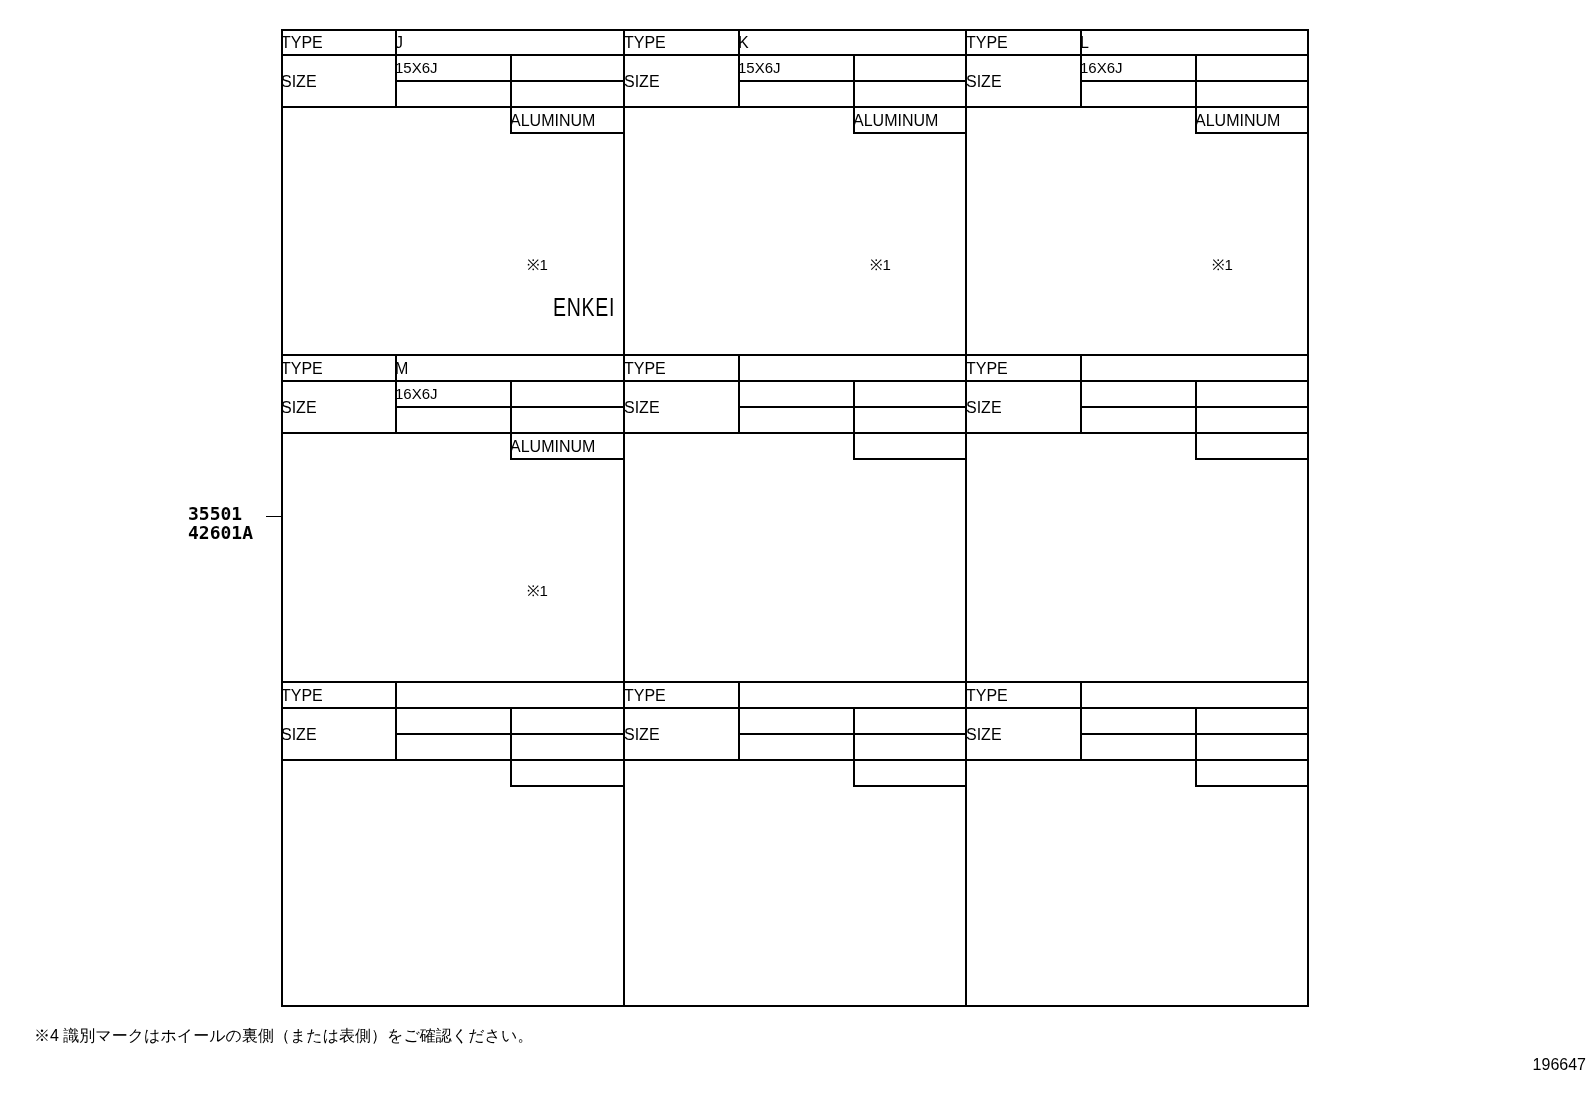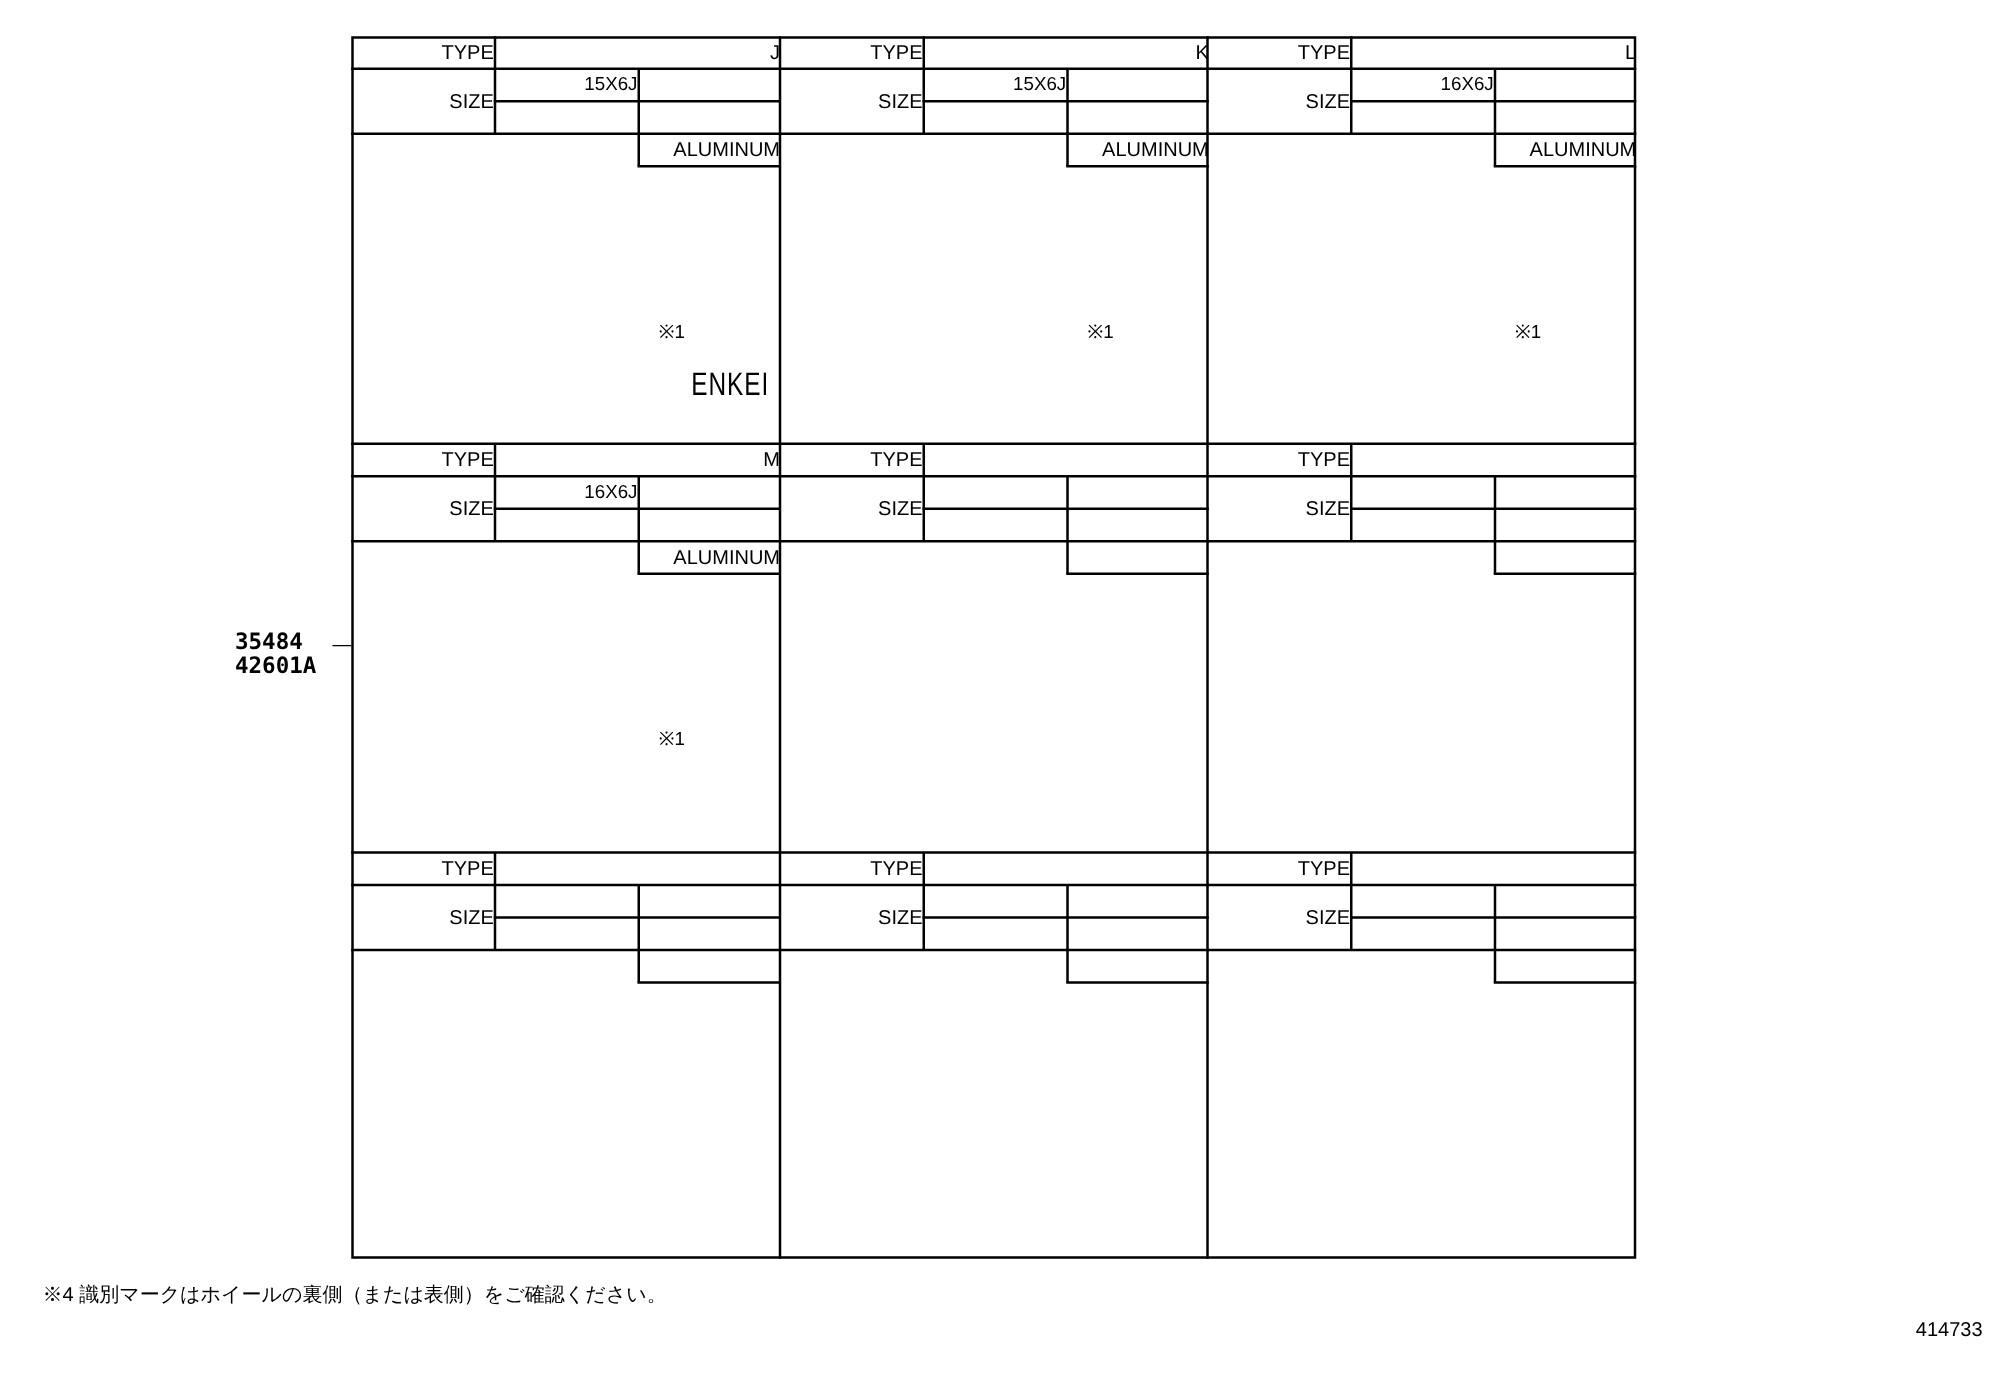--- a/index.html
+++ b/index.html
@@ -1,34 +1,34 @@
 <!DOCTYPE html>
 <html><head>
 <meta charset="utf-8">
 <style>
   html,body{margin:0;padding:0;background:#fff;}
   body{width:1592px;height:1099px;position:relative;overflow:hidden;font-family:"Liberation Sans",sans-serif;color:#000;}
   .grid{position:absolute;left:281px;top:29px;width:1028px;height:978px;border:2px solid #000;box-sizing:border-box;}
   .cell{position:absolute;box-sizing:border-box;}
   .hline{position:absolute;height:2px;background:#000;}
   .vline{position:absolute;width:2px;background:#000;}
-  .lbl{position:absolute;font-size:16px;text-align:right;line-height:1;}
+  .lbl{position:absolute;font-size:16px;text-align:left;line-height:1;}
   .partno{position:absolute;font-family:"DejaVu Sans Mono",monospace;font-weight:bold;font-size:18px;line-height:19px;}
   .note{position:absolute;left:34px;top:1026px;font-size:16px;}
   .imgid{position:absolute;right:6px;top:1056px;font-size:16px;}
   .mark{position:absolute;font-size:15px;}
   svg{position:absolute;overflow:visible;}
 </style>
 </head>
 <body>
 
 <div class="grid"></div>
 
 <div class="partno" style="left:188px;top:504px;">
-  <div>35484</div>
+  <div>35501</div>
   <div>42601A</div>
 </div>
 <div class="hline" style="left:266px;top:516px;width:15px;height:1px;"></div>
 
 <div id="cells">
     <div class="cell" style="left:281px;top:29px;width:343px;height:326px;"></div>
     <div class="hline" style="left:281px;top:54px;width:343px;"></div>
     <div class="hline" style="left:395px;top:80px;width:229px;"></div>
     <div class="hline" style="left:281px;top:106px;width:343px;"></div>
     <div class="hline" style="left:510px;top:132px;width:114px;"></div>
@@ -259,13 +259,13 @@
     <div class="lbl" style="left:966px;top:727px;width:114px;">SIZE</div>
     <div class="lbl" style="left:1080px;top:713px;width:115px;font-size:15px;"></div>
     <div class="lbl" style="left:1195px;top:766px;width:114px;"></div>
     <div class="vline" style="left:623px;top:29px;height:978px;"></div>
      <div class="vline" style="left:965px;top:29px;height:978px;"></div>
      <div class="hline" style="left:281px;top:354px;width:1028px;"></div>
      <div class="hline" style="left:281px;top:681px;width:1028px;"></div>
   </div>
 
 <div class="note">※4 識別マークはホイールの裏側（または表側）をご確認ください。</div>
-<div class="imgid">414733</div>
+<div class="imgid">196647</div>
 
 </body></html>

